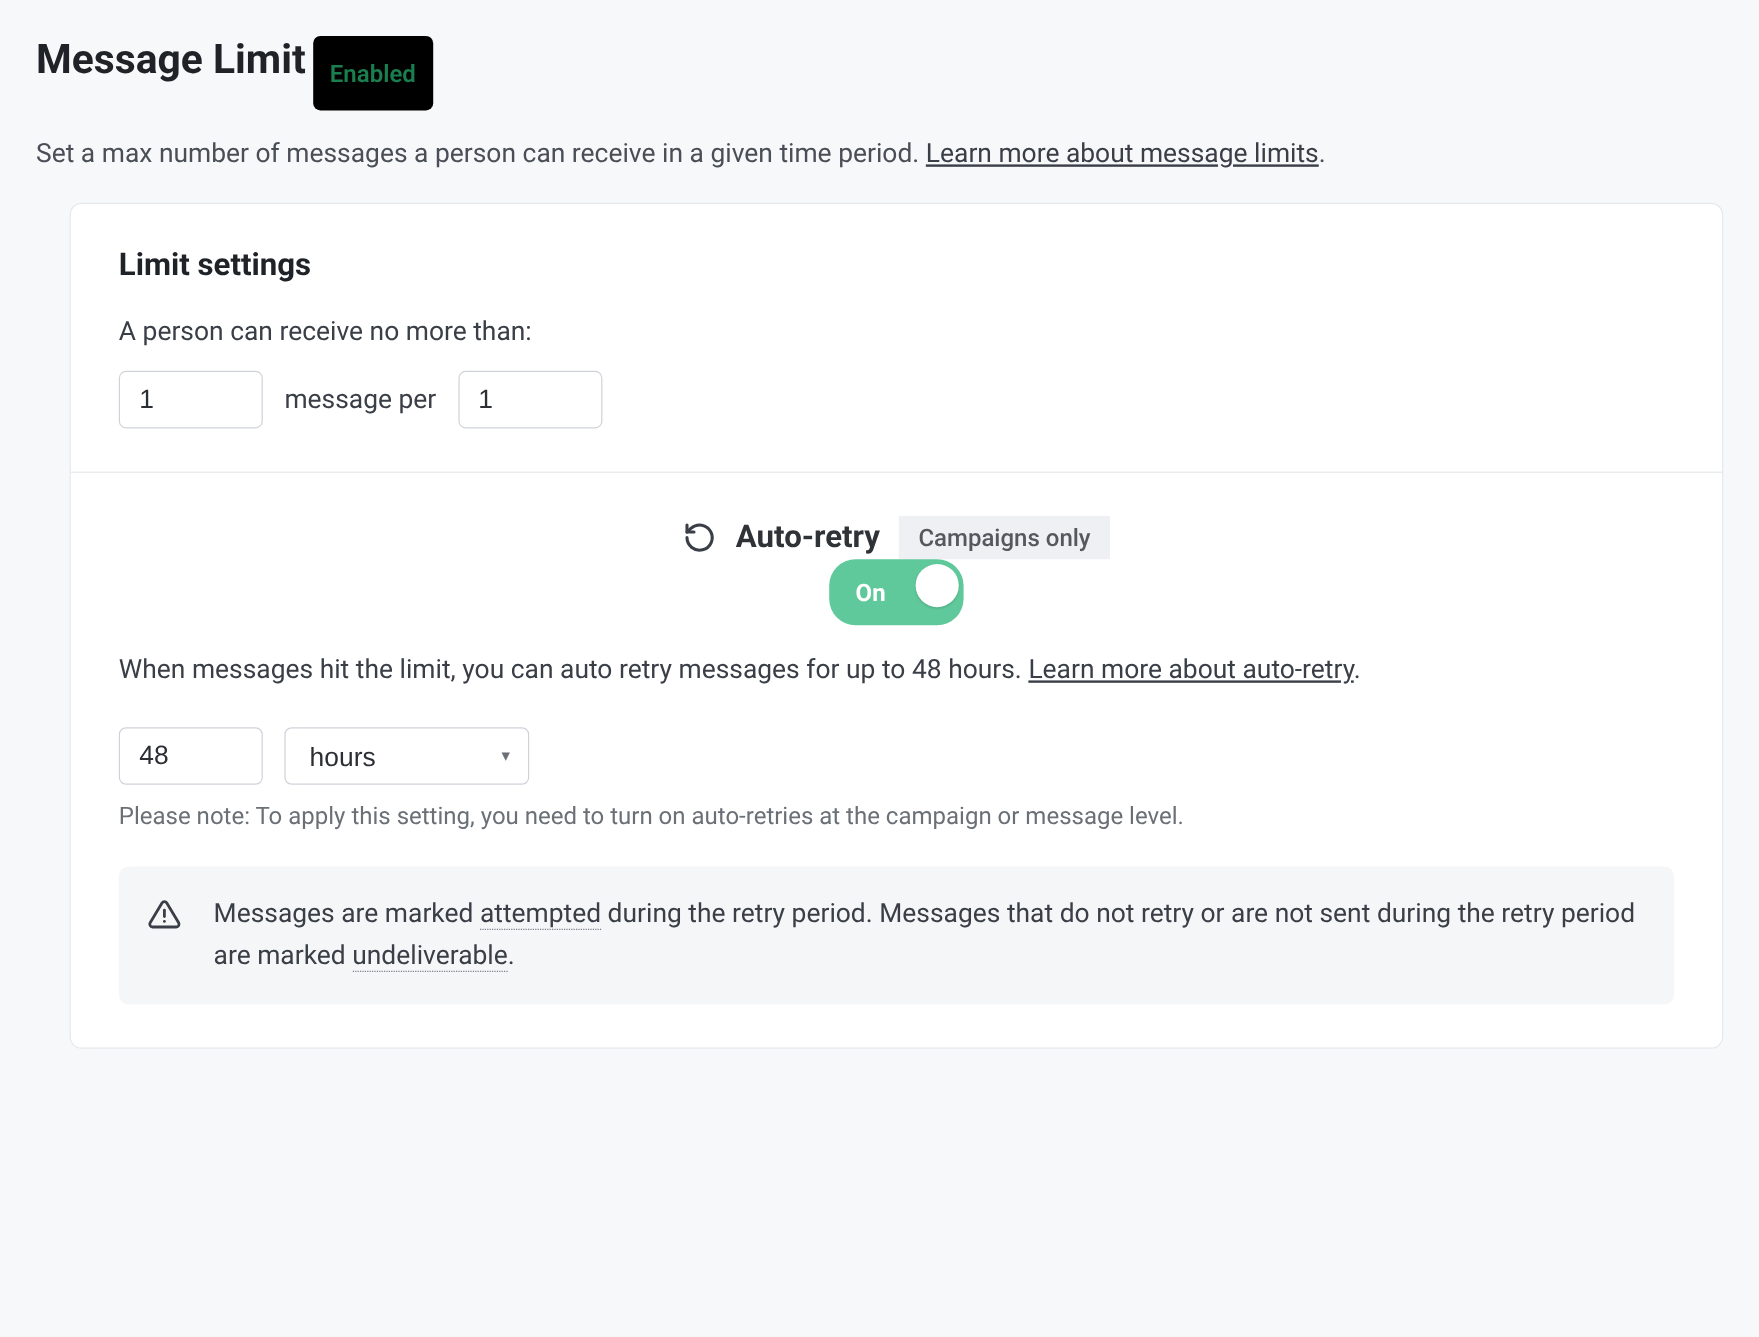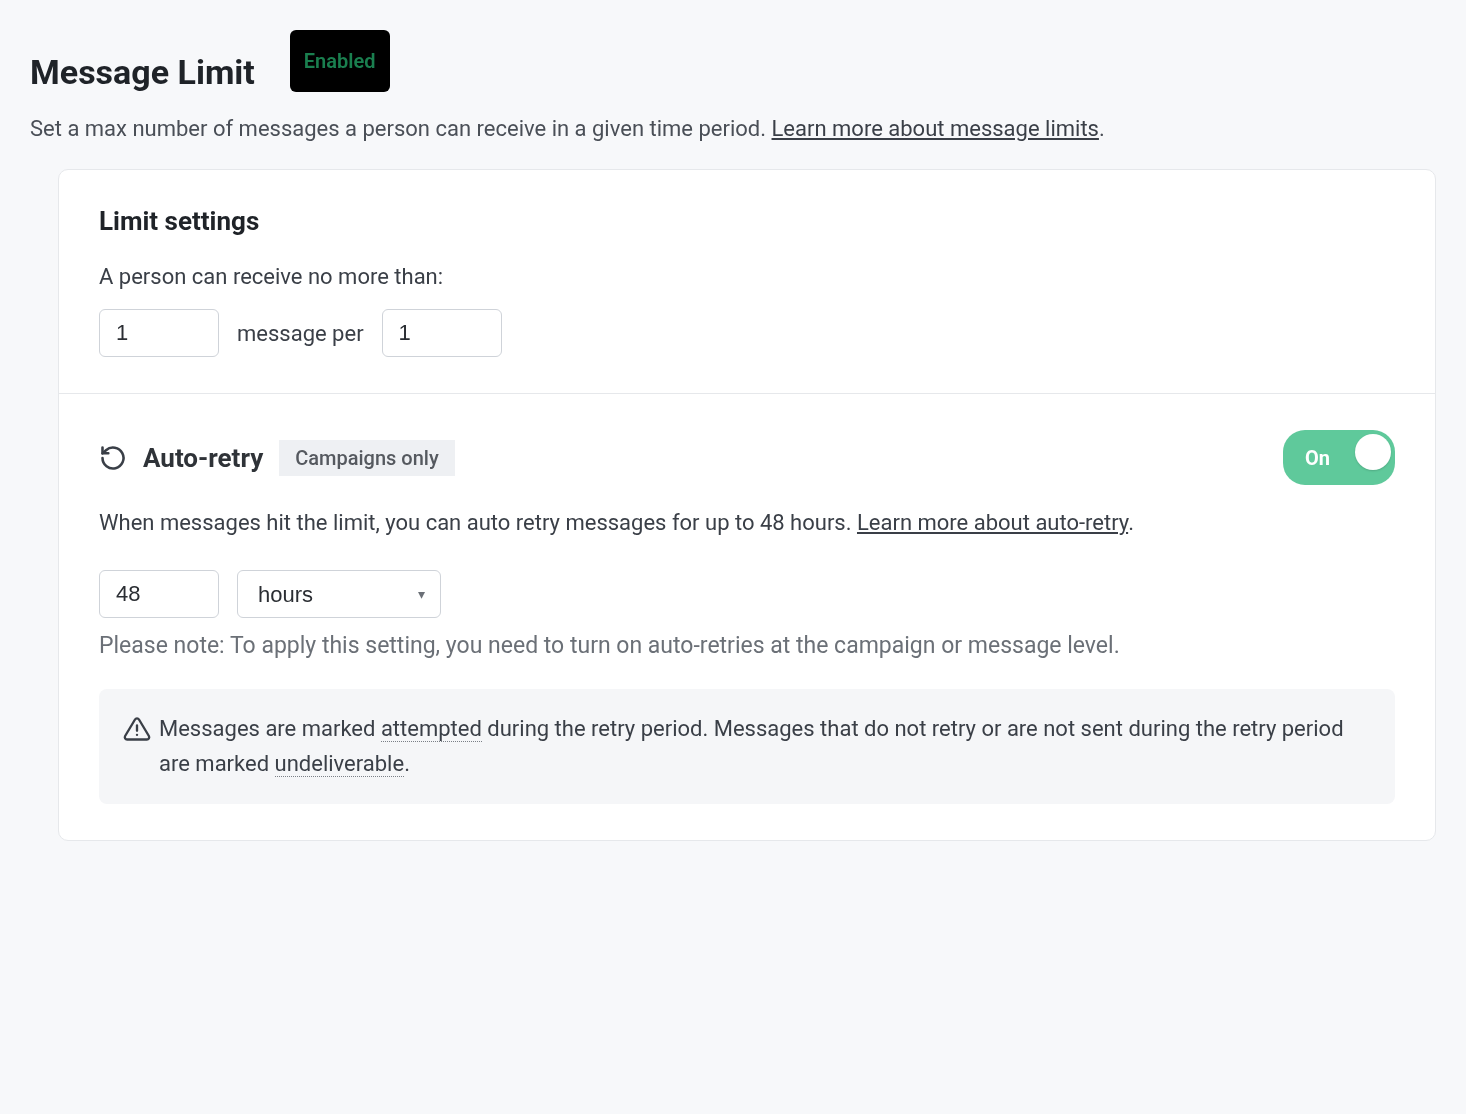--- a/index.html
+++ b/index.html
@@ -4,22 +4,22 @@
 <style>
   * { box-sizing: border-box; margin: 0; padding: 0; }
   body {
     background: #f7f8fa;
     font-family: -apple-system, BlinkMacSystemFont, "Segoe UI", Roboto, Helvetica, Arial, sans-serif;
     color: #2b2e33;
     padding: 30px;
   }
   .header-row {
     display: flex;
-    align-items: flex-end;
-    gap: 35px;
+    align-items: flex-start;
+    gap: 6px;
     margin-bottom: 20px;
   }
   .page-title {
     font-size: 34px;
     font-weight: 700;
     color: #1f2328;
   }
   .badge-enabled {
     background: #000000;
     color: #1a7f4f;
@@ -105,20 +105,21 @@
   }
   .inter-text {
     font-size: 22px;
     color: #3a3f47;
   }
   .auto-retry-header {
     display: flex;
     align-items: center;
     justify-content: space-between;
     margin-bottom: 20px;
+    flex-direction: column;
   }
   .auto-retry-left {
     display: flex;
     align-items: center;
     gap: 16px;
   }
   .retry-icon svg {
     width: 28px;
     height: 28px;
     display: block;
@@ -162,30 +163,30 @@
     border-radius: 50%;
     box-shadow: 0 1px 2px rgba(0,0,0,0.15);
   }
   .body-text {
     font-size: 22px;
     color: #3a3f47;
     line-height: 1.6;
     margin-bottom: 30px;
   }
   .helper-text {
-    font-size: 23px;
+    font-size: 20px;
     color: #6b7077;
     margin-top: 14px;
   }
   .alert-box {
     background: #f5f6f8;
     border-radius: 8px;
     padding: 22px 24px;
     display: flex;
-    gap: 8px;
+    gap: 27px;
     align-items: flex-start;
     margin-top: 30px;
   }
   .alert-icon svg {
     width: 28px;
     height: 28px;
     display: block;
     margin-top: 4px;
   }
   .alert-text {

